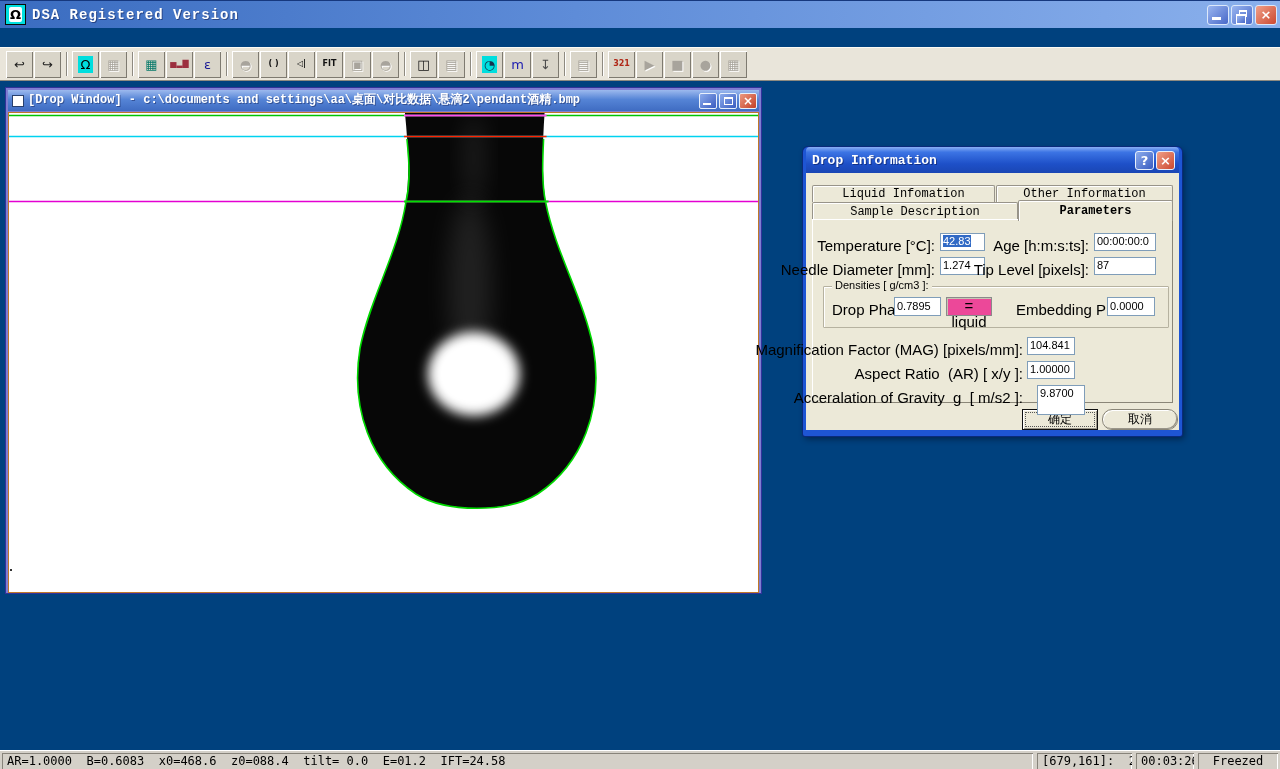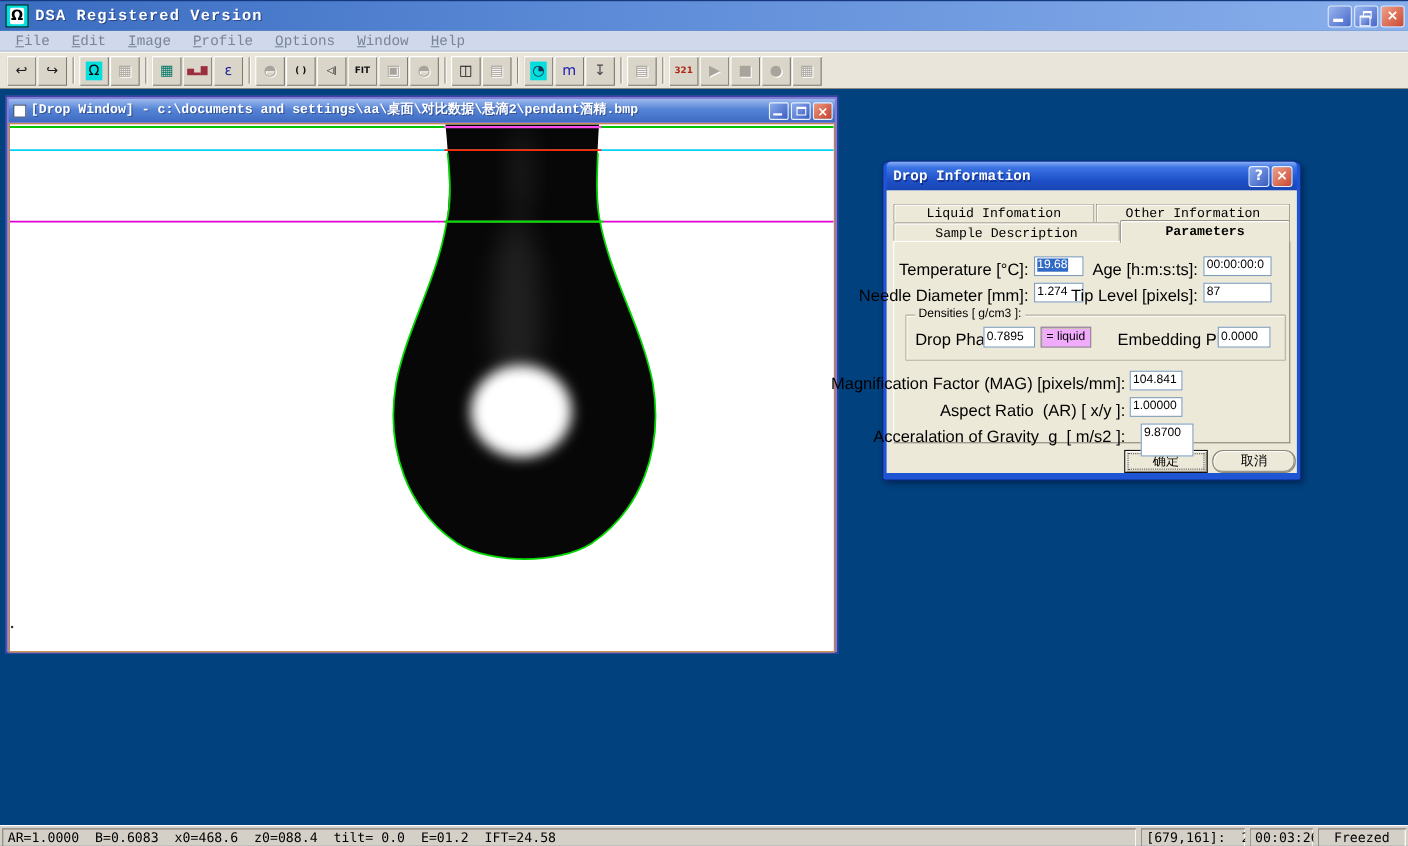--- a/index.html
+++ b/index.html
@@ -90,22 +90,22 @@
     font:12px "Liberation Mono","DejaVu Sans Mono",monospace; text-align:center; color:#000; }
   .tab.active { z-index:3; font-weight:bold; }
   .tab-panel { position:absolute; left:6px; top:46px; width:361px; height:184px;
     background:#ece9d8; border:1px solid; border-color:#ffffff #8a8678 #8a8678 #ffffff; z-index:1; }
 
   .lbl { position:absolute; font-size:15px; color:#000; white-space:pre; }
   .lbl.r { text-align:right; }
   .edit { position:absolute; background:#fff; border:1px solid #7f9db9;
     font-size:11px; line-height:15px; padding:0 2px; overflow:hidden; white-space:pre; color:#000; }
   .edit .sel { background:#316ac5; color:#fff; }
-  .flatwell { position:absolute; background:#f0abfc; border:1px solid #8a8a8a;
-    box-shadow:inset 1px 1px 0 #c8c4b4; font-size:11px; line-height:16px; text-align:center; color:#000; }
+  .flatwell { position:absolute; background:#ec4899; border:1px solid #8a8a8a;
+    box-shadow:inset 1px 1px 0 #c8c4b4; font-size:15px; line-height:16px; text-align:center; color:#000; }
   .groupbox { position:absolute; border:1px solid #b6b2a0; border-radius:1px;
     box-shadow:1px 1px 0 #fff inset; }
   .groupbox .legend { position:absolute; top:-8px; left:8px; background:#ece9d8;
     padding:0 3px; font-size:11px; color:#000; white-space:pre; }
 
   .dbtn { position:absolute; width:76px; height:21px; background:#ece9d8;
     border:1px solid #8a8678; box-shadow:inset 1px 1px 0 #fff, inset -1px -1px 0 #99958a;
     font:12px/19px "Liberation Sans",sans-serif; text-align:center; color:#000; }
   .dbtn.default { border:1px solid #101010; outline:1px dotted #555; outline-offset:-4px; }
 
@@ -131,29 +131,20 @@
       <div class="cbtn">
           <span class="bar-glyph"></span>
         </div>
       <div class="cbtn">
           <span class="cascade-glyph"></span>
         </div>
       <div class="cbtn close"><span>×</span></div>
     </div>
   </div>
 
-  <div class="menubar">
-    <span class="mi">File</span>
-    <span class="mi">Edit</span>
-    <span class="mi">Image</span>
-    <span class="mi">Profile</span>
-    <span class="mi">Options</span>
-    <span class="mi">Window</span>
-    <span class="mi">Help</span>
-  </div>
 
   <div class="toolbar">
     <div class="tbtn">
         <span class="glyph" style="color: rgb(26, 26, 26);">↩</span>
       </div>
     <div class="tbtn">
         <span class="glyph" style="color: rgb(26, 26, 26);">↪</span>
       </div>
     <div class="tsep"></div>
     <div class="tbtn">
@@ -282,21 +273,21 @@
     </div>
     <div class="dlg-body">
 
       <div class="tab" style="left:6px;  top:12px; width:183px; height:17px; line-height:17px;text-align:center;">Liquid Infomation</div>
       <div class="tab" style="left:190px; top:12px; width:177px; height:17px; line-height:17px;">Other Information</div>
       <div class="tab" style="left:6px;  top:29px; width:206px; height:18px; line-height:18px;">Sample Description</div>
       <div class="tab active" style="left:212px; top:27px; width:155px; height:21px; line-height:20px;">Parameters</div>
 
       <div class="tab-panel">
         <div class="lbl r" style="right:237px; top:17px;">Temperature [°C]:</div>
-        <div class="edit" style="left:127px; top:13px; width:45px; height:18px;"><span class="sel">19.68</span></div>
+        <div class="edit" style="left:127px; top:13px; width:45px; height:18px;"><span class="sel">42.83</span></div>
         <div class="lbl r" style="right:83px; top:17px;">Age [h:m:s:ts]:</div>
         <div class="edit" style="left:281px; top:13px; width:62px; height:18px;">00:00:00:0</div>
 
         <div class="lbl r" style="right:237px; top:41px;">Needle Diameter [mm]:</div>
         <div class="edit" style="left:127px; top:37px; width:45px; height:18px;">1.274</div>
         <div class="lbl r" style="right:83px; top:41px;">Tip Level [pixels]:</div>
         <div class="edit" style="left:281px; top:37px; width:62px; height:18px;">87</div>
 
         <div class="groupbox" style="left:10px; top:66px; width:346px; height:42px;">
           <div class="legend">Densities [ g/cm3 ]:</div>

